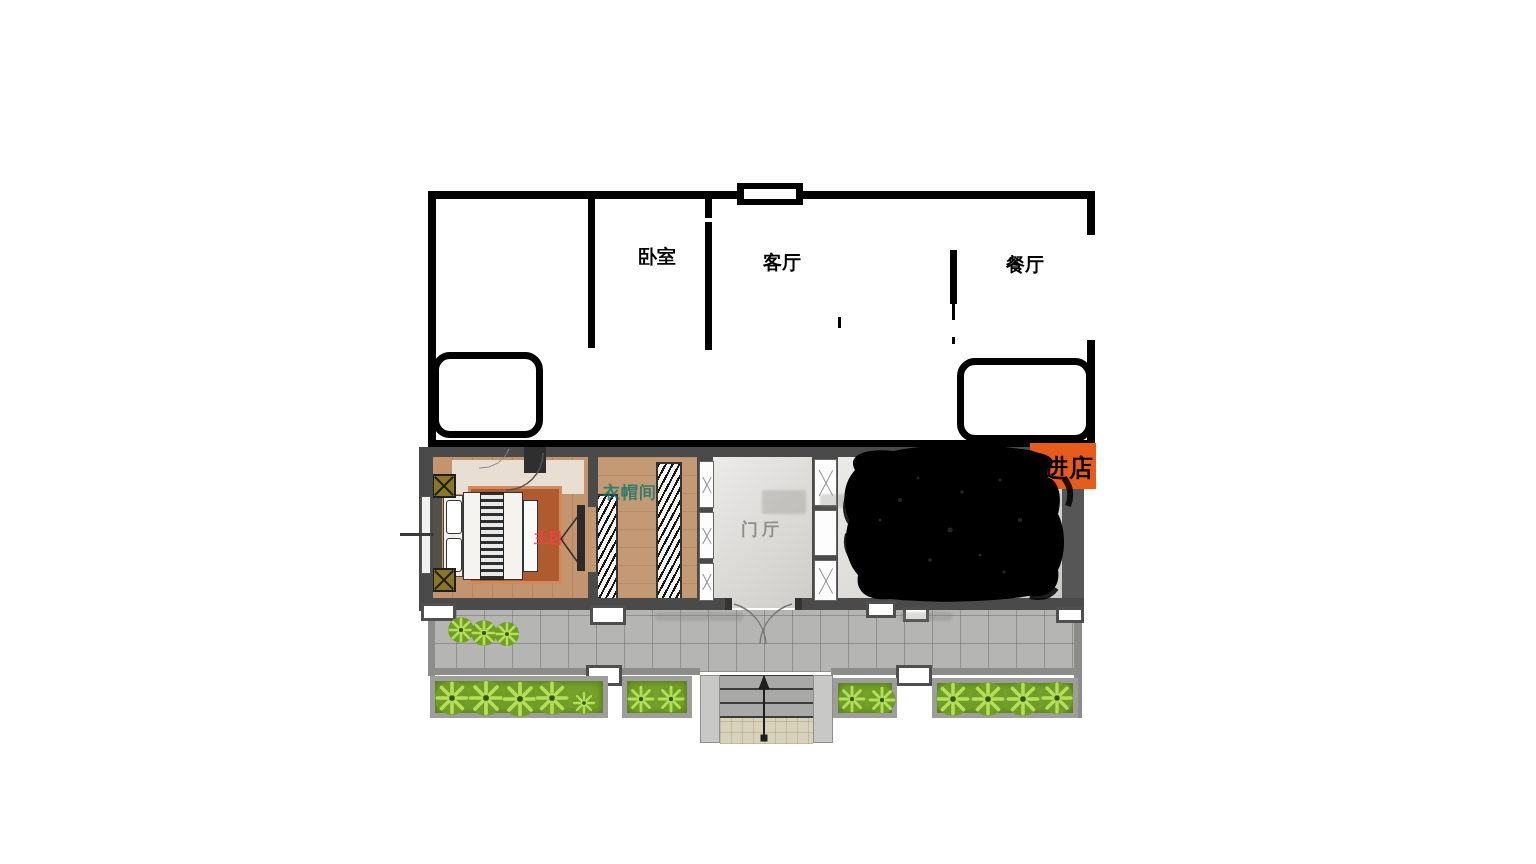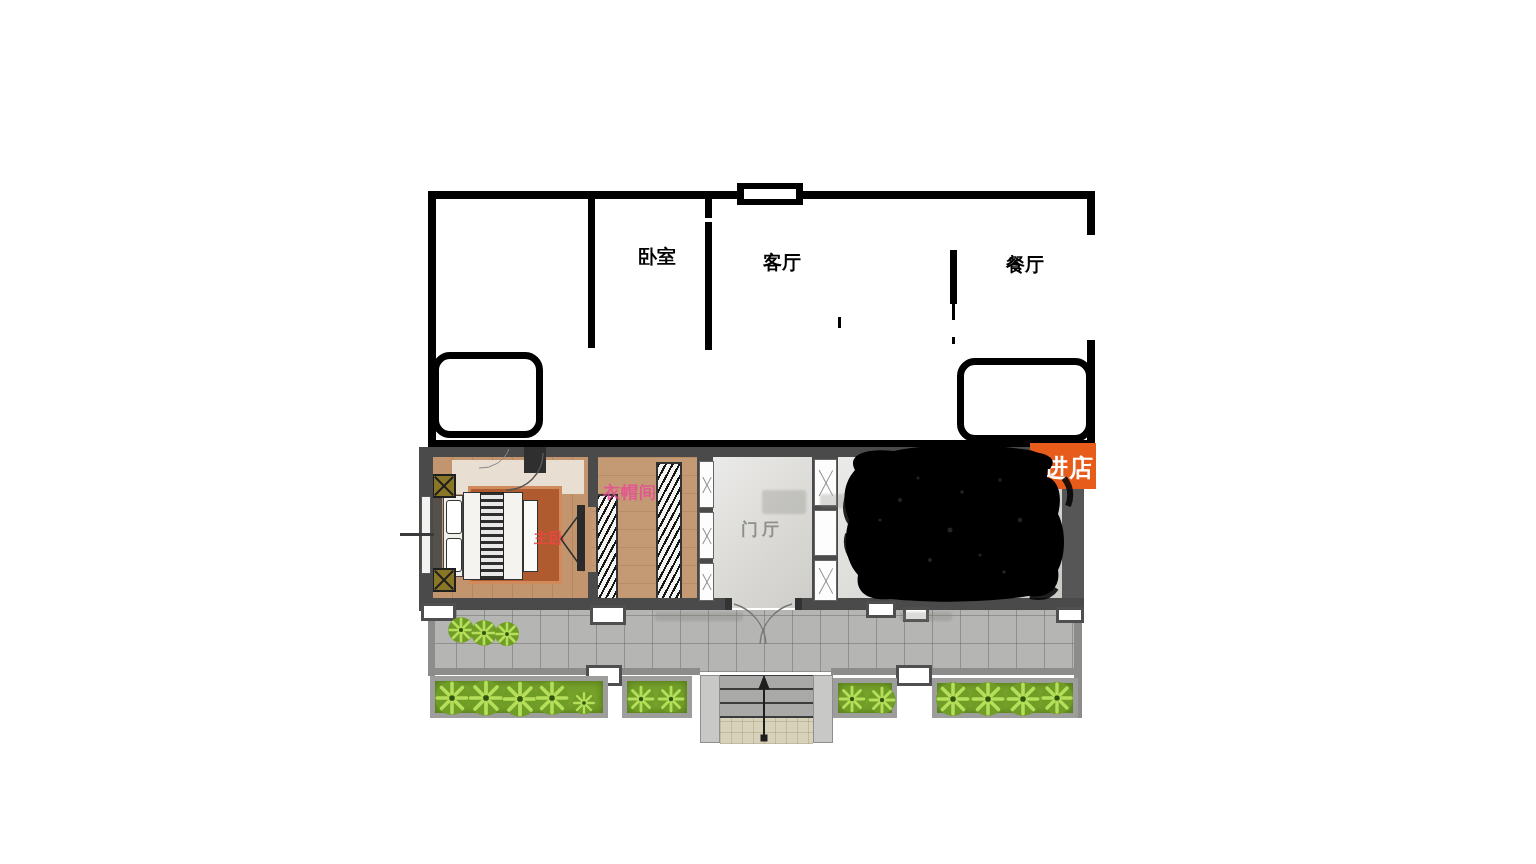--- a/index.html
+++ b/index.html
@@ -33,21 +33,21 @@
   .ns i.a{transform:translate(-50%,-50%) rotate(45deg);}
   .ns i.b{transform:translate(-50%,-50%) rotate(-45deg);}
   .planlabel{position:absolute;font-weight:700;white-space:nowrap;}
   .smudge{position:absolute;background:rgba(125,125,122,.28);filter:blur(1px);border-radius:3px;}
   .steps-lines{position:absolute;background-color:#a9a9a7;background-image:repeating-linear-gradient(0deg,#3c3c3c 0 2px,transparent 2px 14px);}
   .landing{position:absolute;background-color:#d9d2bb;background-image:
      repeating-linear-gradient(0deg,rgba(140,130,100,.3) 0 1px,transparent 1px 11px),
      repeating-linear-gradient(90deg,rgba(140,130,100,.3) 0 1px,transparent 1px 11px);}
   #shop-badge{position:absolute;left:1030px;top:443px;width:66px;height:46px;background:#e75c1a;
      overflow:hidden;z-index:4;cursor:pointer;}
-  #shop-badge span{position:absolute;right:2px;top:9px;color:#ffffff;font-size:24px;font-weight:700;letter-spacing:1px;}
+  #shop-badge span{position:absolute;right:2px;top:9px;color:#000000;font-size:24px;font-weight:700;letter-spacing:1px;}
   svg.overlay{position:absolute;left:0;top:0;pointer-events:none;}
 </style>
 </head>
 <body>
 
 <div id="canvas">
 
   <div>
     <div class="skwall" style="left:428px;top:191px;width:667px;height:8px;"></div>
     <div class="skwall" style="left:428px;top:191px;width:8px;height:256px;"></div>
@@ -174,21 +174,21 @@
     </div>
 
     <div class="smudge" style="left:762px;top:490px;width:44px;height:24px;"></div>
     <div class="smudge" style="left:820px;top:494px;width:36px;height:14px;"></div>
     <div class="smudge" style="left:655px;top:612px;width:88px;height:9px;"></div>
     <div class="smudge" style="left:900px;top:612px;width:52px;height:9px;"></div>
 
     <div class="abs" style="left:400px;top:533px;width:34px;height:3px;background:#3a3a3a;"></div>
 
     <div class="planlabel" style="left:534px;top:529px;font-size:15px;color:#ef4444;opacity:.85;">主卧</div>
-    <div class="planlabel" style="left:603px;top:481px;font-size:17px;color:#ec4899;opacity:.8;letter-spacing:1px;">衣帽间</div>
+    <div class="planlabel" style="left:603px;top:481px;font-size:17px;color:#0f766e;opacity:.8;letter-spacing:1px;">衣帽间</div>
     <div class="planlabel" style="left:741px;top:518px;font-size:17px;color:#8f8f8b;letter-spacing:4px;">门厅</div>
   </div>
 
   <svg class="overlay" width="1536" height="864" viewBox="0 0 1536 864" style="z-index:2;">
     <defs>
       <g id="shrub-proto">
         <circle r="16" fill="#6f9d25"></circle>
         <g stroke="#b5df5b" stroke-width="3.4" stroke-linecap="round">
           <line x1="0" y1="-4" x2="0" y2="-14"></line>
             <line x1="0" y1="4" x2="0" y2="14"></line>

